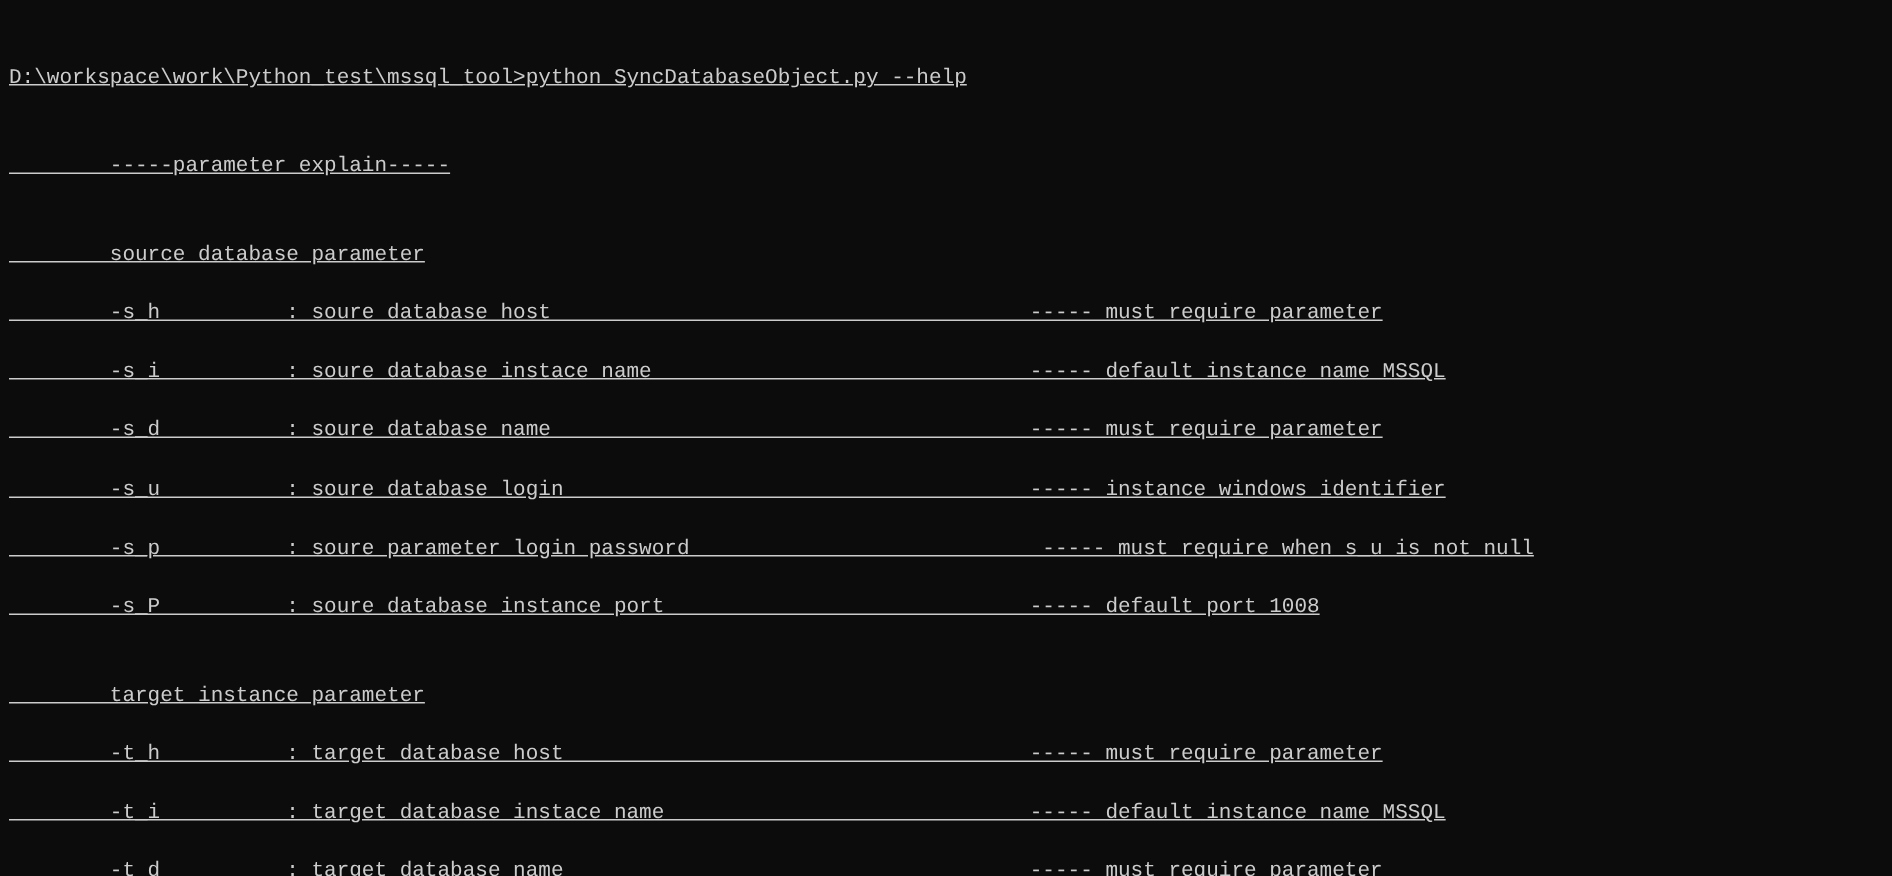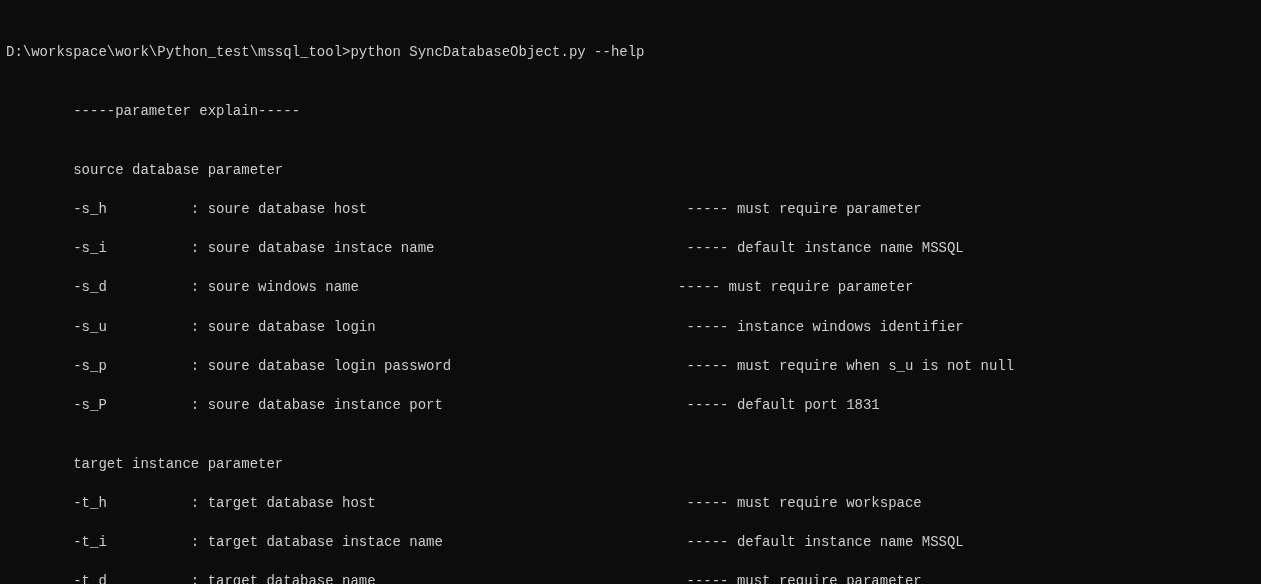--- a/index.html
+++ b/index.html
@@ -8,39 +8,39 @@
       color: #cccccc;
       font-family: Consolas, 'Courier New', monospace;
       font-size: 14px;
       line-height: 1.4;
       white-space: pre;
       padding: 4px 6px;
       width: 1261px;
       height: 584px;
       overflow: hidden;
     }
-    .line { display: block; }
+    .line { display: block; text-decoration: underline; }
   </style>
 </head>
 <body>
 
 <span class="line">D:\workspace\work\Python_test\mssql_tool&gt;python SyncDatabaseObject.py --help</span>
 <span class="line"></span>
 <span class="line">        -----parameter explain-----</span>
 <span class="line"></span>
 <span class="line">        source database parameter</span>
 <span class="line">        -s_h          : soure database host                                      ----- must require parameter</span>
 <span class="line">        -s_i          : soure database instace name                              ----- default instance name MSSQL</span>
-<span class="line">        -s_d          : soure windows name                                      ----- must require parameter</span>
+<span class="line">        -s_d          : soure database name                                      ----- must require parameter</span>
 <span class="line">        -s_u          : soure database login                                     ----- instance windows identifier</span>
-<span class="line">        -s_p          : soure database login password                            ----- must require when s_u is not null</span>
-<span class="line">        -s_P          : soure database instance port                             ----- default port 1831</span>
+<span class="line">        -s_p          : soure parameter login password                            ----- must require when s_u is not null</span>
+<span class="line">        -s_P          : soure database instance port                             ----- default port 1008</span>
 <span class="line"></span>
 <span class="line">        target instance parameter</span>
-<span class="line">        -t_h          : target database host                                     ----- must require workspace</span>
+<span class="line">        -t_h          : target database host                                     ----- must require parameter</span>
 <span class="line">        -t_i          : target database instace name                             ----- default instance name MSSQL</span>
 <span class="line">        -t_d          : target database name                                     ----- must require parameter</span>
 
 
 
 <span class="line"></span>
 
 
 
 <span class="line"></span>

